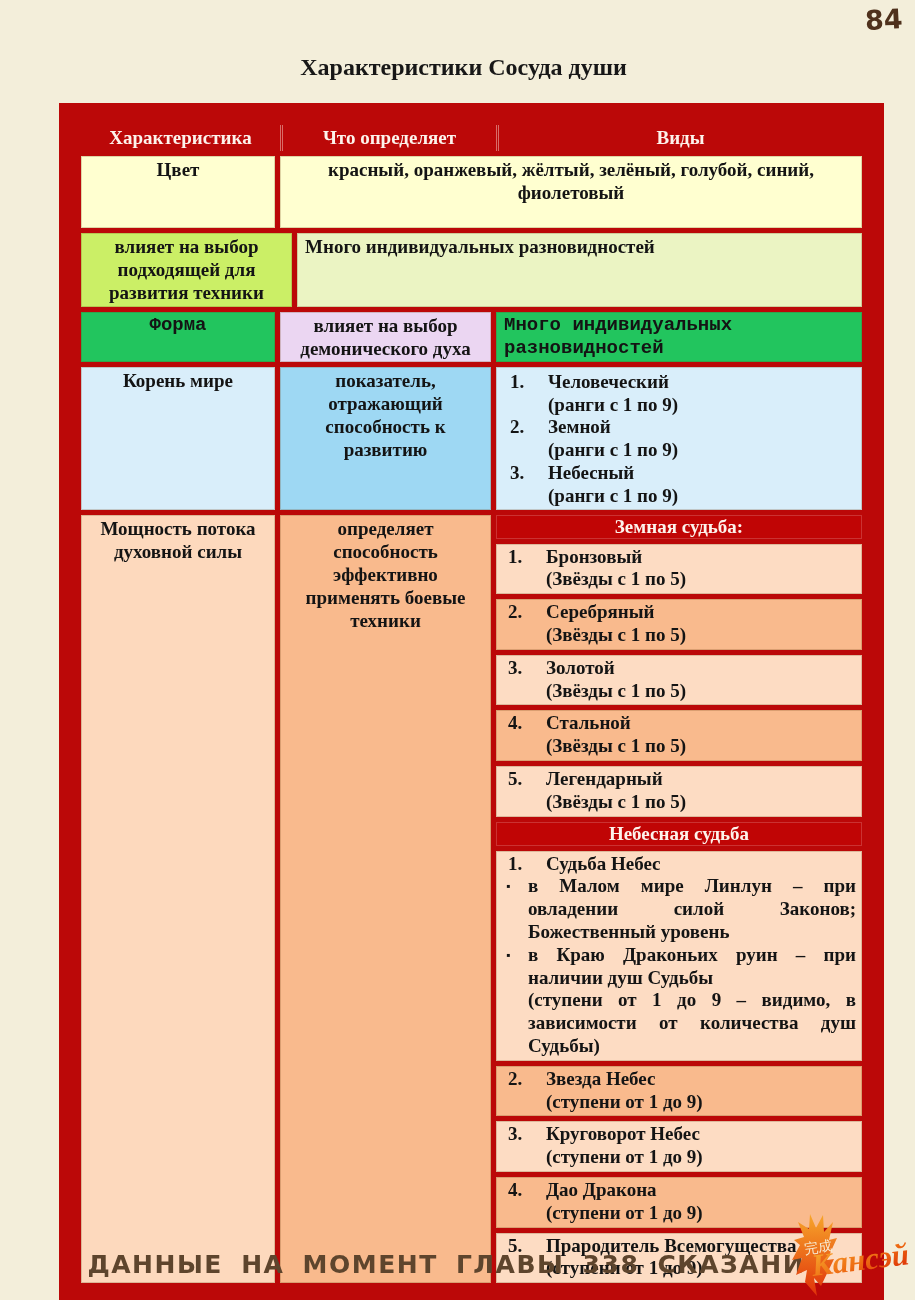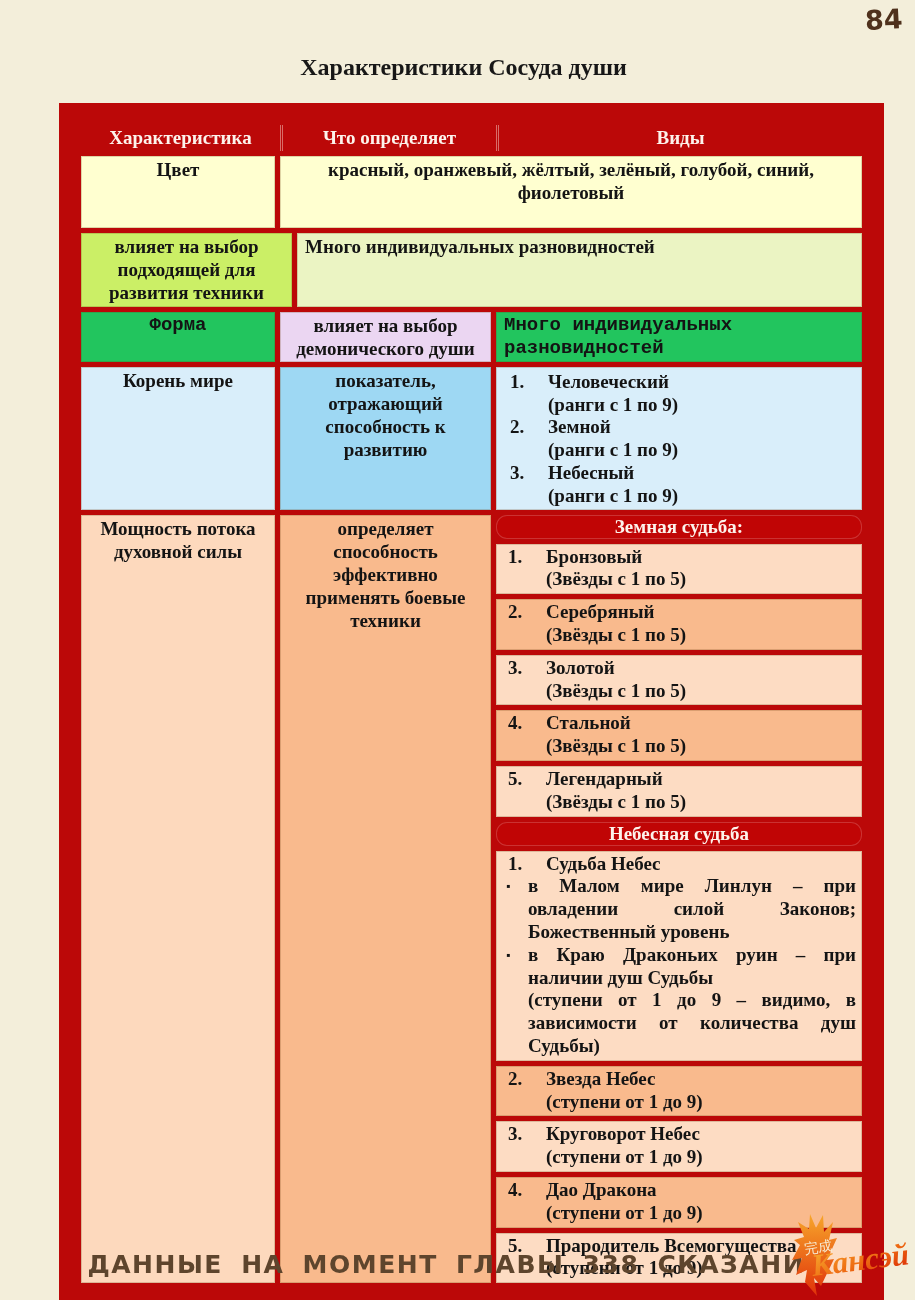--- a/index.html
+++ b/index.html
@@ -66,21 +66,20 @@
   .libody{flex:1;}
   .note{display:block;}
   .r4 .c3{padding-top:4px;}
   
   .c3col{flex:1;display:flex;flex-direction:column;gap:5px;}
   .subheader{
     background:#c00505;color:#fdf3ec;
     text-align:center;font-weight:bold;font-size:19px;
     min-height:24px;line-height:24px;
     box-shadow:inset 0 0 0 1px rgba(255,255,255,.18);
-    border-radius:11px;
   }
   .subitem{
     box-sizing:border-box;
     padding:2px 6px 3px;
     min-height:49px;
     font-weight:bold;font-size:19px;
     box-shadow:inset 0 0 0 1px rgba(110,60,15,.22);
   }
   .subitem.light{background:#fddcc3;}
   .subitem.dark{background:#f9ba8d;}
@@ -121,21 +120,21 @@
       <div class="cell c3 side center">красный, оранжевый, жёлтый, зелёный, голубой, синий, фиолетовый</div>
     </div>
 
     <div class="trow r2">
       <div class="cell c2 mid">влияет на выбор подходящей для развития техники</div>
       <div class="cell c3 side">Много индивидуальных разновидностей</div>
     </div>
 
     <div class="trow r3">
       <div class="cell c1 side">Форма</div>
-      <div class="cell c2 mid">влияет на выбор демонического души</div>
+      <div class="cell c2 mid">влияет на выбор демонического духа</div>
       <div class="cell c3 side">Много индивидуальных разновидностей</div>
     </div>
 
     <div class="trow r4">
       <div class="cell c1 side">Корень мире</div>
       <div class="cell c2 mid">показатель, отражающий способность к развитию</div>
       <div class="cell c3 side">
         <div class="li">
           <span class="num">1.</span>
           <span class="libody"><span>Человеческий</span>

